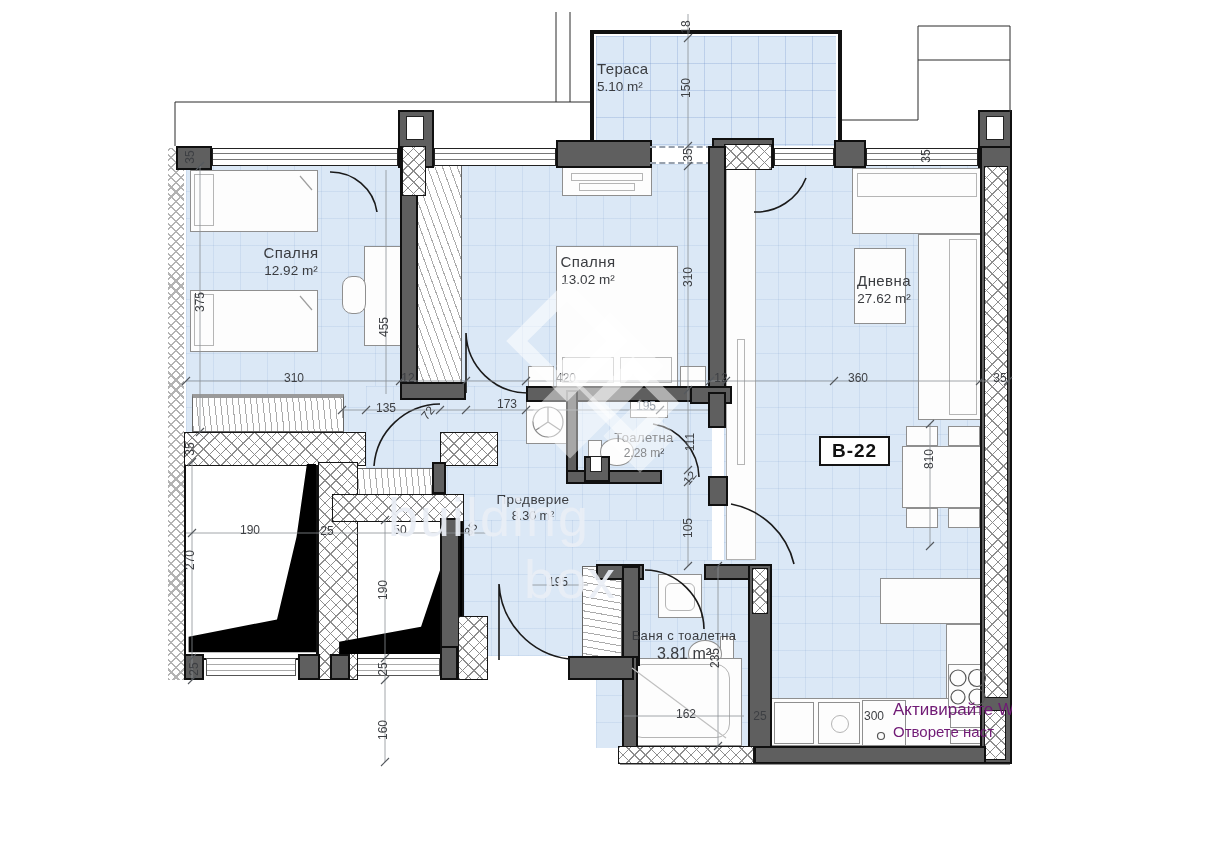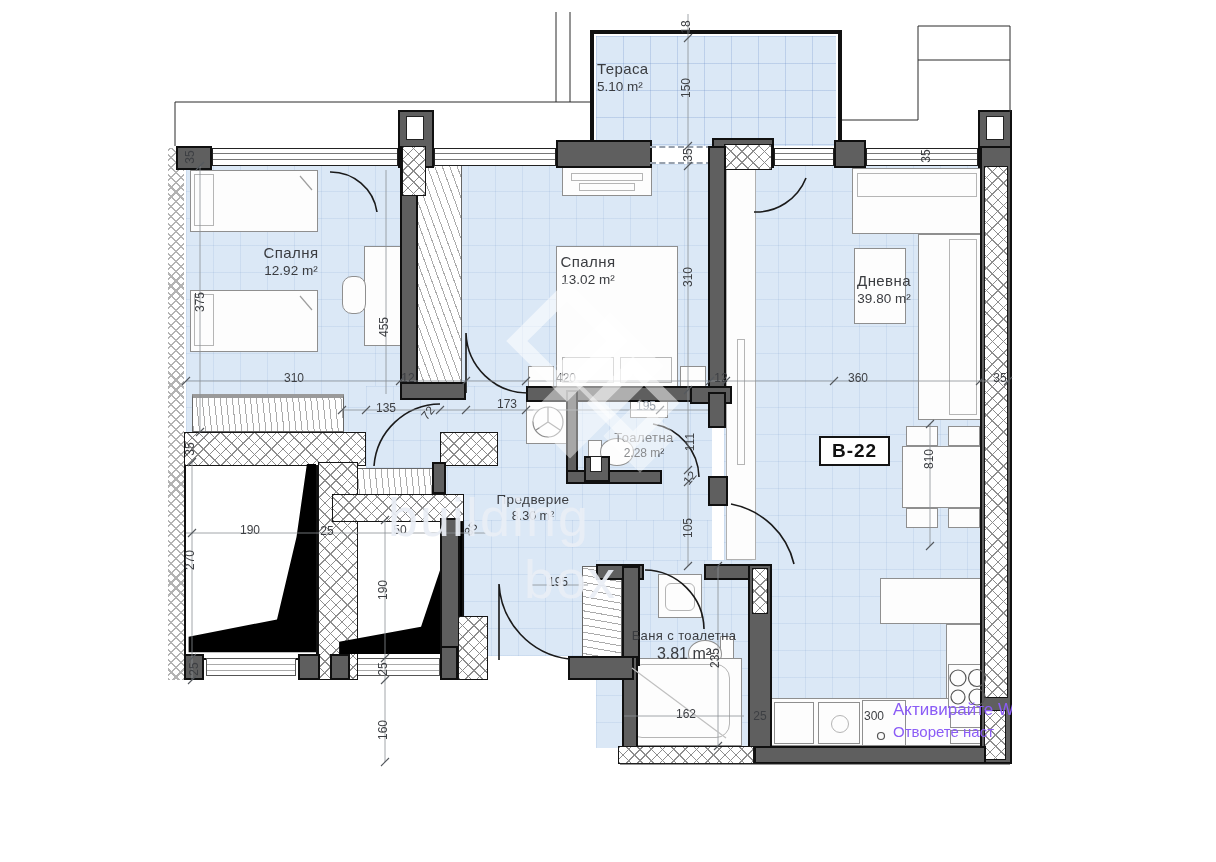--- a/index.html
+++ b/index.html
@@ -48,21 +48,21 @@
     transform:translate(-50%,0);line-height:1.25;}
   .room-label .rname{font-size:15px;letter-spacing:.4px;}
   .room-label .rarea{font-size:13.5px;}
   .room-label.left{transform:none;text-align:left;}
   #unit-box{position:absolute;z-index:5;border:2.5px solid #141414;background:#fff;
     font-weight:700;font-size:19px;letter-spacing:1px;color:#111;padding:2px 11px;}
   .wm-shape{position:absolute;z-index:6;transform:rotate(45deg);pointer-events:none;}
   .wm-text{position:absolute;z-index:6;color:rgba(233,238,245,.92);font-size:54px;
     letter-spacing:2px;pointer-events:none;}
   #os-wm{position:absolute;left:893px;top:700px;width:119px;height:52px;overflow:hidden;
-    z-index:7;color:#8b5cf6;pointer-events:none;}
+    z-index:7;color:#701a75;pointer-events:none;}
   #os-wm .l1{font-size:17px;white-space:nowrap;}
   #os-wm .l2{font-size:15px;white-space:nowrap;margin-top:3px;}
 </style>
 </head>
 <body>
 
 <div id="plan">
 
   <div class="floor terr" style="left:596px;top:36px;width:240px;height:110px;"></div>
   <div class="floor" style="left:186px;top:164px;width:216px;height:270px;"></div>
@@ -260,21 +260,21 @@
   <div class="room-label" style="left:291px;top:244px;">
     <div class="rname">Спалня</div>
     <div class="rarea">12.92 m²</div>
   </div>
   <div class="room-label" style="left:588px;top:253px;">
     <div class="rname">Спалня</div>
     <div class="rarea">13.02 m²</div>
   </div>
   <div class="room-label" style="left:884px;top:272px;">
     <div class="rname">Дневна</div>
-    <div class="rarea">39.80 m²</div>
+    <div class="rarea">27.62 m²</div>
   </div>
   <div class="room-label" style="left:644px;top:430px;font-size:12px;">
     <div class="rname" style="font-size:13px;">Тоалетна</div>
     <div class="rarea" style="font-size:12px;">2.28 m²</div>
   </div>
   <div class="room-label" style="left:533px;top:492px;text-align:center;">
     <div class="rname" style="font-size:13.5px;">Предверие</div>
     <div class="rarea" style="font-size:12.5px;">8.30 m²</div>
   </div>
   <div class="room-label" style="left:684px;top:628px;">

